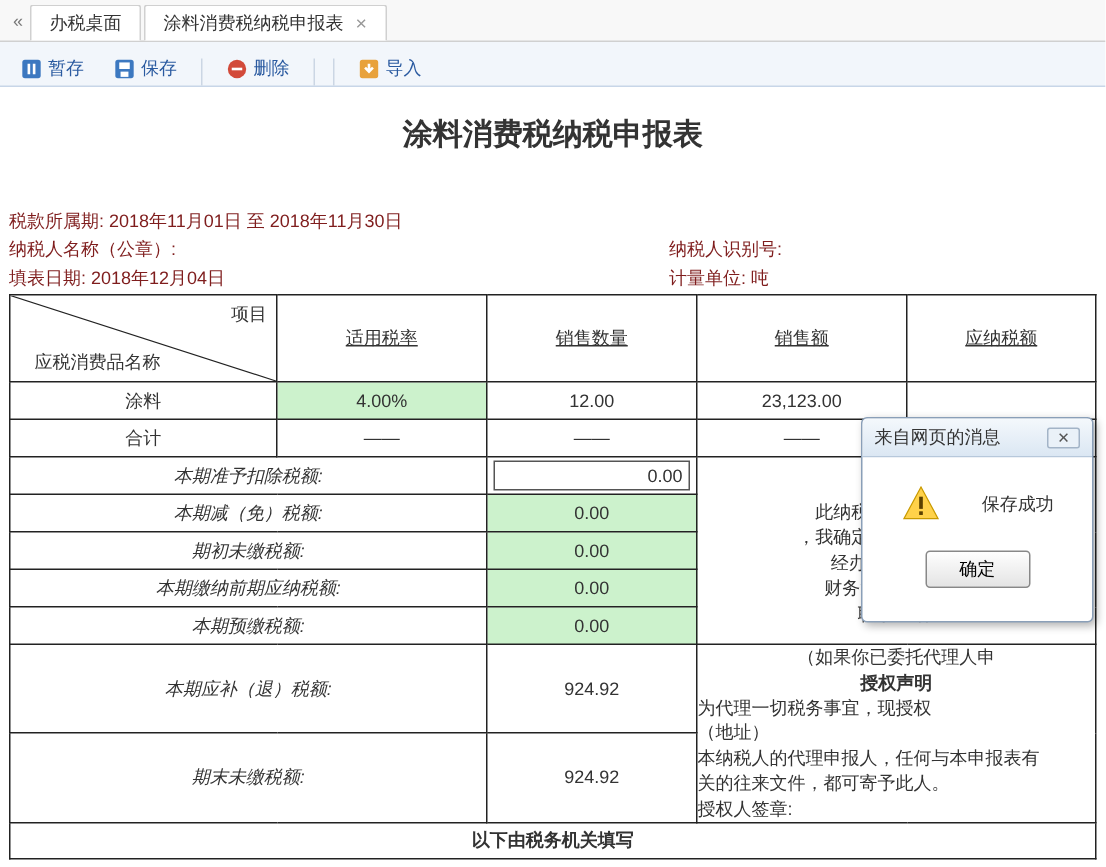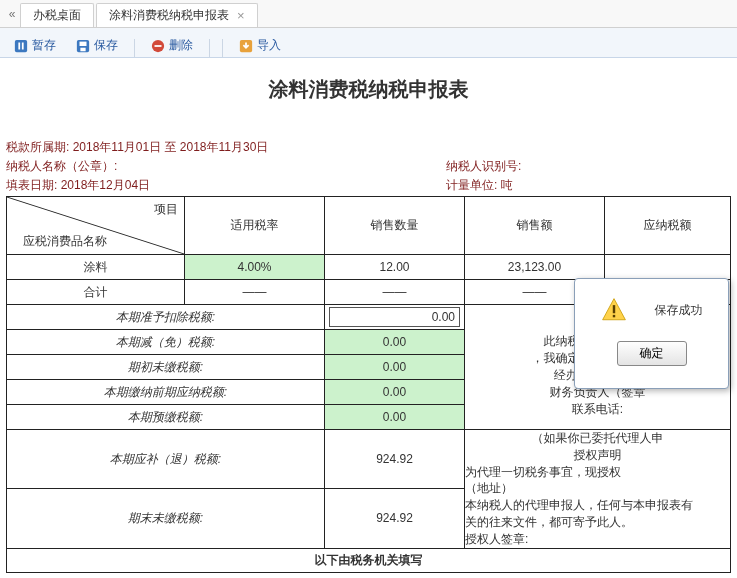--- a/index.html
+++ b/index.html
@@ -20,36 +20,36 @@
 .title { text-align: center; font-size: 20px; font-weight: bold; font-family: "SimHei", serif; margin: 8px 0 36px 0; }
 
 .meta { font-size: 12px; color: #7f1d1d; }
 .meta-row { display: flex; margin-bottom: 2px; }
 .meta-left { width: 440px; }
 .meta-mid { width: 150px; }
 .meta-right { flex: 1; text-align: left; }
 
 table.main { width: 100%; border-collapse: collapse; margin-top: 2px; table-layout: fixed; }
 table.main th, table.main td { border: 1px solid #222; padding: 0; height: 25px; font-size: 12px; text-align: center; vertical-align: middle; }
-table.main th { font-weight: normal; height: 58px; }
+table.main th { font-weight: normal; height: 58px; text-decoration: underline; }
 .tr td { background: #fff; }
 .green { background: #ccf2cc !important; }
 .num { text-align: right; padding-right: 6px; }
 .lbl { text-align: left; padding-left: 4px; font-style: italic; }
 
 .diag { position: relative; overflow: hidden; }
 .diag svg.dline { position: absolute; inset: 0; width: 100%; height: 100%; }
 .diag .tr-txt { position: absolute; top: 4px; right: 6px; }
 .diag .bl-txt { position: absolute; bottom: 4px; left: 16px; }
 
 .editcell { border: 1px solid #555; height: 20px; margin: 2px 4px; background: #fff; }
 .val-in { text-align: right; padding-right: 4px; line-height: 18px; }
 
 .decl { font-size: 12px; line-height: 1.4; padding: 2px 4px; text-align: center; }
-.decl .hd { font-weight: normal; }
+.decl .hd { font-weight: bold; }
 
 .sec-title { text-align: center; font-weight: bold; border: 1px solid #222; border-top: none; padding: 3px 0; }
 
 .dialog { position: absolute; top: 278px; left: 574px; width: 155px; background: #fff; border: 1px solid #8a9fb8; box-shadow: 2px 2px 6px rgba(0,0,0,.3); border-radius: 4px; font-size: 12px; }
 .dialog .titlebar { background: linear-gradient(#f4f8fc,#dbe7f3); border-bottom: 1px solid #b7c8db; padding: 4px 8px; display: flex; justify-content: space-between; align-items: center; border-radius: 4px 4px 0 0; }
 .dialog .titlebar .x { width: 22px; height: 14px; border: 1px solid #a3b4c7; border-radius: 2px; display: flex; align-items: center; justify-content: center; color: #555; background: #eaf1f8; cursor: pointer; font-size: 10px; }
 .dialog .body { padding: 18px 10px 10px 10px; text-align: center; }
 .dialog .body .row { display: flex; align-items: center; justify-content: center; gap: 28px; }
 .dialog .warn { width: 26px; height: 26px; }
 .dialog .btns { text-align: center; padding: 18px 0 12px 0; }
@@ -205,20 +205,24 @@
       <td class="lbl" colspan="2">期末未缴税额:</td>
       <td class="num">924.92</td>
     </tr>
   </tbody>
     </table>
   <div class="sec-title">以下由税务机关填写</div>
 
 </div>
 
 <div class="dialog">
+  <div class="titlebar">
+    <span>来自网页的消息</span>
+    <span class="x">✕</span>
+  </div>
   <div class="body">
     <div class="row">
       <svg class="warn" viewBox="0 0 32 32">
         <path d="M16 2 L30 28 H2 Z" fill="#ffd24a" stroke="#c99a00" stroke-width="1"></path>
         <rect x="14.5" y="10" width="3" height="10" fill="#5a4000"></rect>
         <rect x="14.5" y="22" width="3" height="3" fill="#5a4000"></rect>
       </svg>
       <span>保存成功</span>
     </div>
     <div class="btns">

